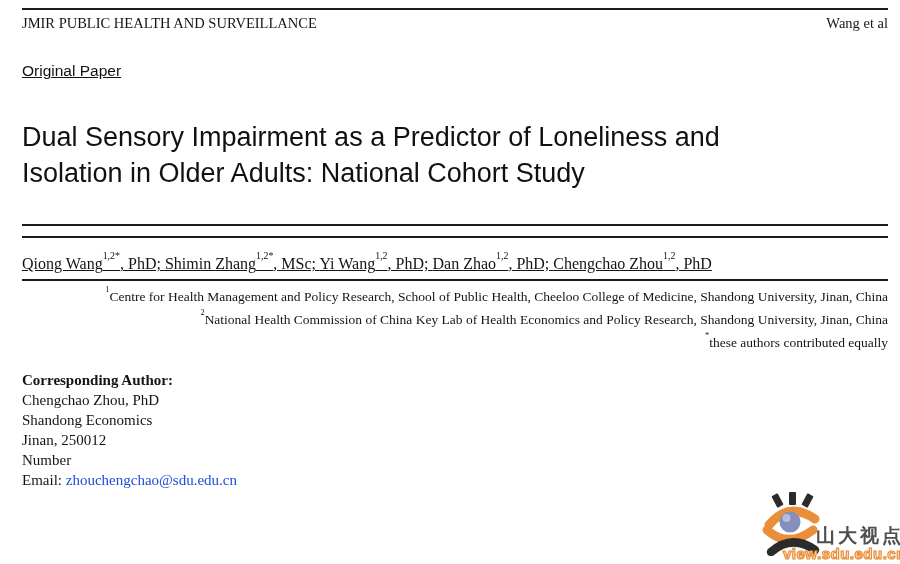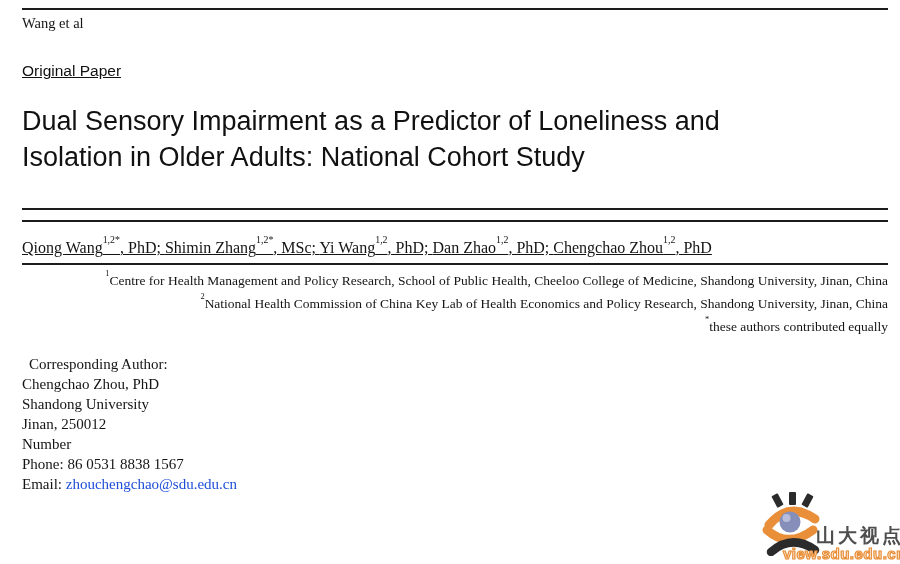--- a/index.html
+++ b/index.html
@@ -22,21 +22,21 @@
   .top-rule { margin-top: 8px; }
   .header-row {
     display: flex;
     justify-content: space-between;
     margin: 5px 12px 0 22px;
     font-size: 14.5px;
     line-height: 1.2;
     color: #141414;
   }
   .section-label {
-    margin: 30px 0 0 22px;
+    margin: 30px 0 16px 22px;
     font-family: "Liberation Sans", "DejaVu Sans", sans-serif;
     font-size: 15.5px;
     text-decoration: underline;
     color: #111;
     display: inline-block;
   }
   .title {
     margin: 23px 12px 2px 22px;
     font-family: "Liberation Sans", "DejaVu Sans", sans-serif;
     font-size: 27px;
@@ -66,21 +66,21 @@
     line-height: 23px;
     color: #141414;
     text-align: right;
   }
   .corresponding {
     margin: 16px 12px 0 22px;
     font-size: 15px;
     line-height: 20px;
     color: #141414;
   }
-  .corresponding .bold { font-weight: 400; margin-left: 7px; }
+  .corresponding .bold { font-weight: 700; }
   .email-link {
     color: #1d4ed8;
     cursor: pointer;
   }
   
   .watermark {
     position: absolute;
     left: 752px;
     top: 490px;
     width: 148px;
@@ -114,20 +114,21 @@
   }
 </style>
 </head>
 <body>
 
 <div class="page">
 
   <div class="rule top-rule"></div>
 
   <div class="header-row">
+    <span>JMIR PUBLIC HEALTH AND SURVEILLANCE</span>
     <span>Wang et al</span>
   </div>
 
   <div>
     <span class="section-label">Original Paper</span>
   </div>
 
   <h1 class="title">
     <span>Dual Sensory Impairment as a Predictor of Loneliness and</span><br>
     <span>Isolation in Older Adults: National Cohort Study</span>
@@ -142,24 +143,23 @@
 
   <div class="affiliations">
     <p><sup class="aff-sup">1</sup><span>Centre for Health Management and Policy Research, School of Public Health, Cheeloo College of Medicine, Shandong University, Jinan, China</span></p>
     <p><sup class="aff-sup">2</sup><span>National Health Commission of China Key Lab of Health Economics and Policy Research, Shandong University, Jinan, China</span></p>
     <p><sup class="aff-sup">*</sup><span>these authors contributed equally</span></p>
   </div>
 
   <div class="corresponding">
     <p class="bold">Corresponding Author:</p>
     <p>Chengchao Zhou, PhD</p>
-    <p>Shandong University</p>
+    <p>Shandong Economics</p>
     <p>Jinan, 250012</p>
     <p>Number</p>
-    <p>Phone: 86 0531 8838 1567</p>
     <p><span>Email: </span><a class="email-link">zhouchengchao@sdu.edu.cn</a></p>
   </div>
 
   <div class="watermark">
     <svg class="wm-eye" width="62" height="64" viewBox="0 0 62 64">
 
       <rect x="27" y="0" width="7" height="13" rx="1" fill="#1c1c1c"></rect>
       <rect x="12" y="2" width="7" height="13" rx="1" fill="#1c1c1c" transform="rotate(-28 15.5 8.5)"></rect>
       <rect x="42" y="2" width="7" height="13" rx="1" fill="#1c1c1c" transform="rotate(28 45.5 8.5)"></rect>
 

